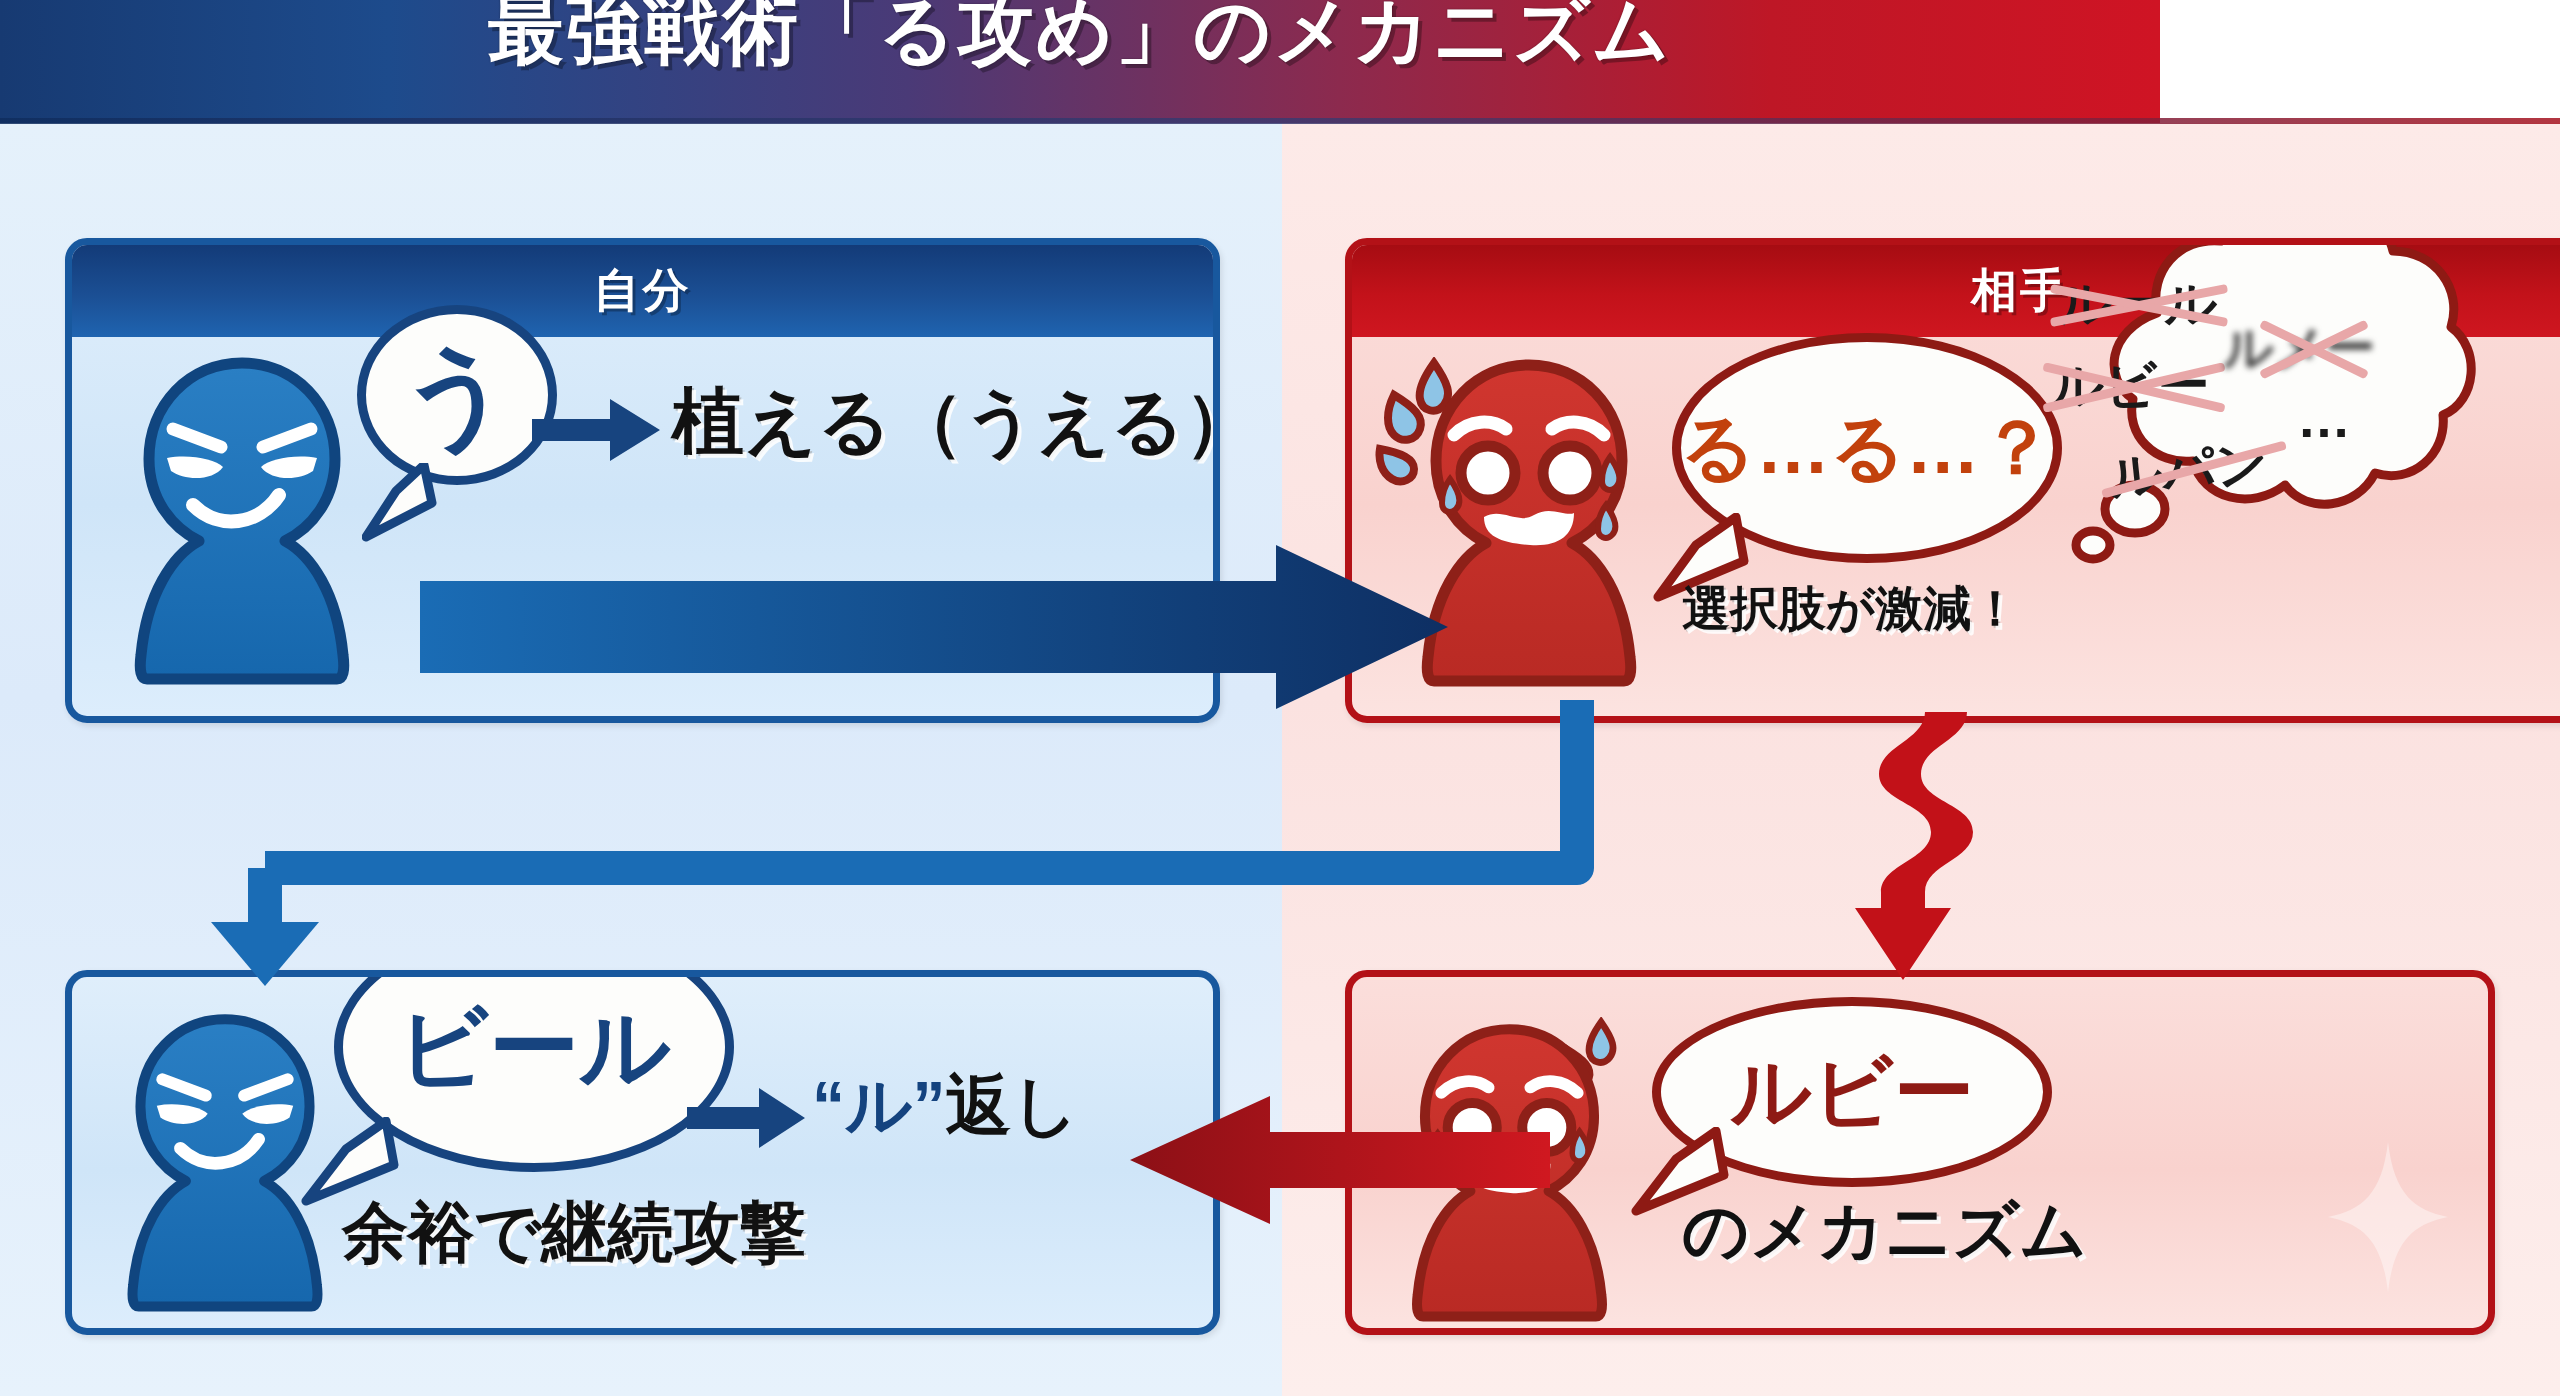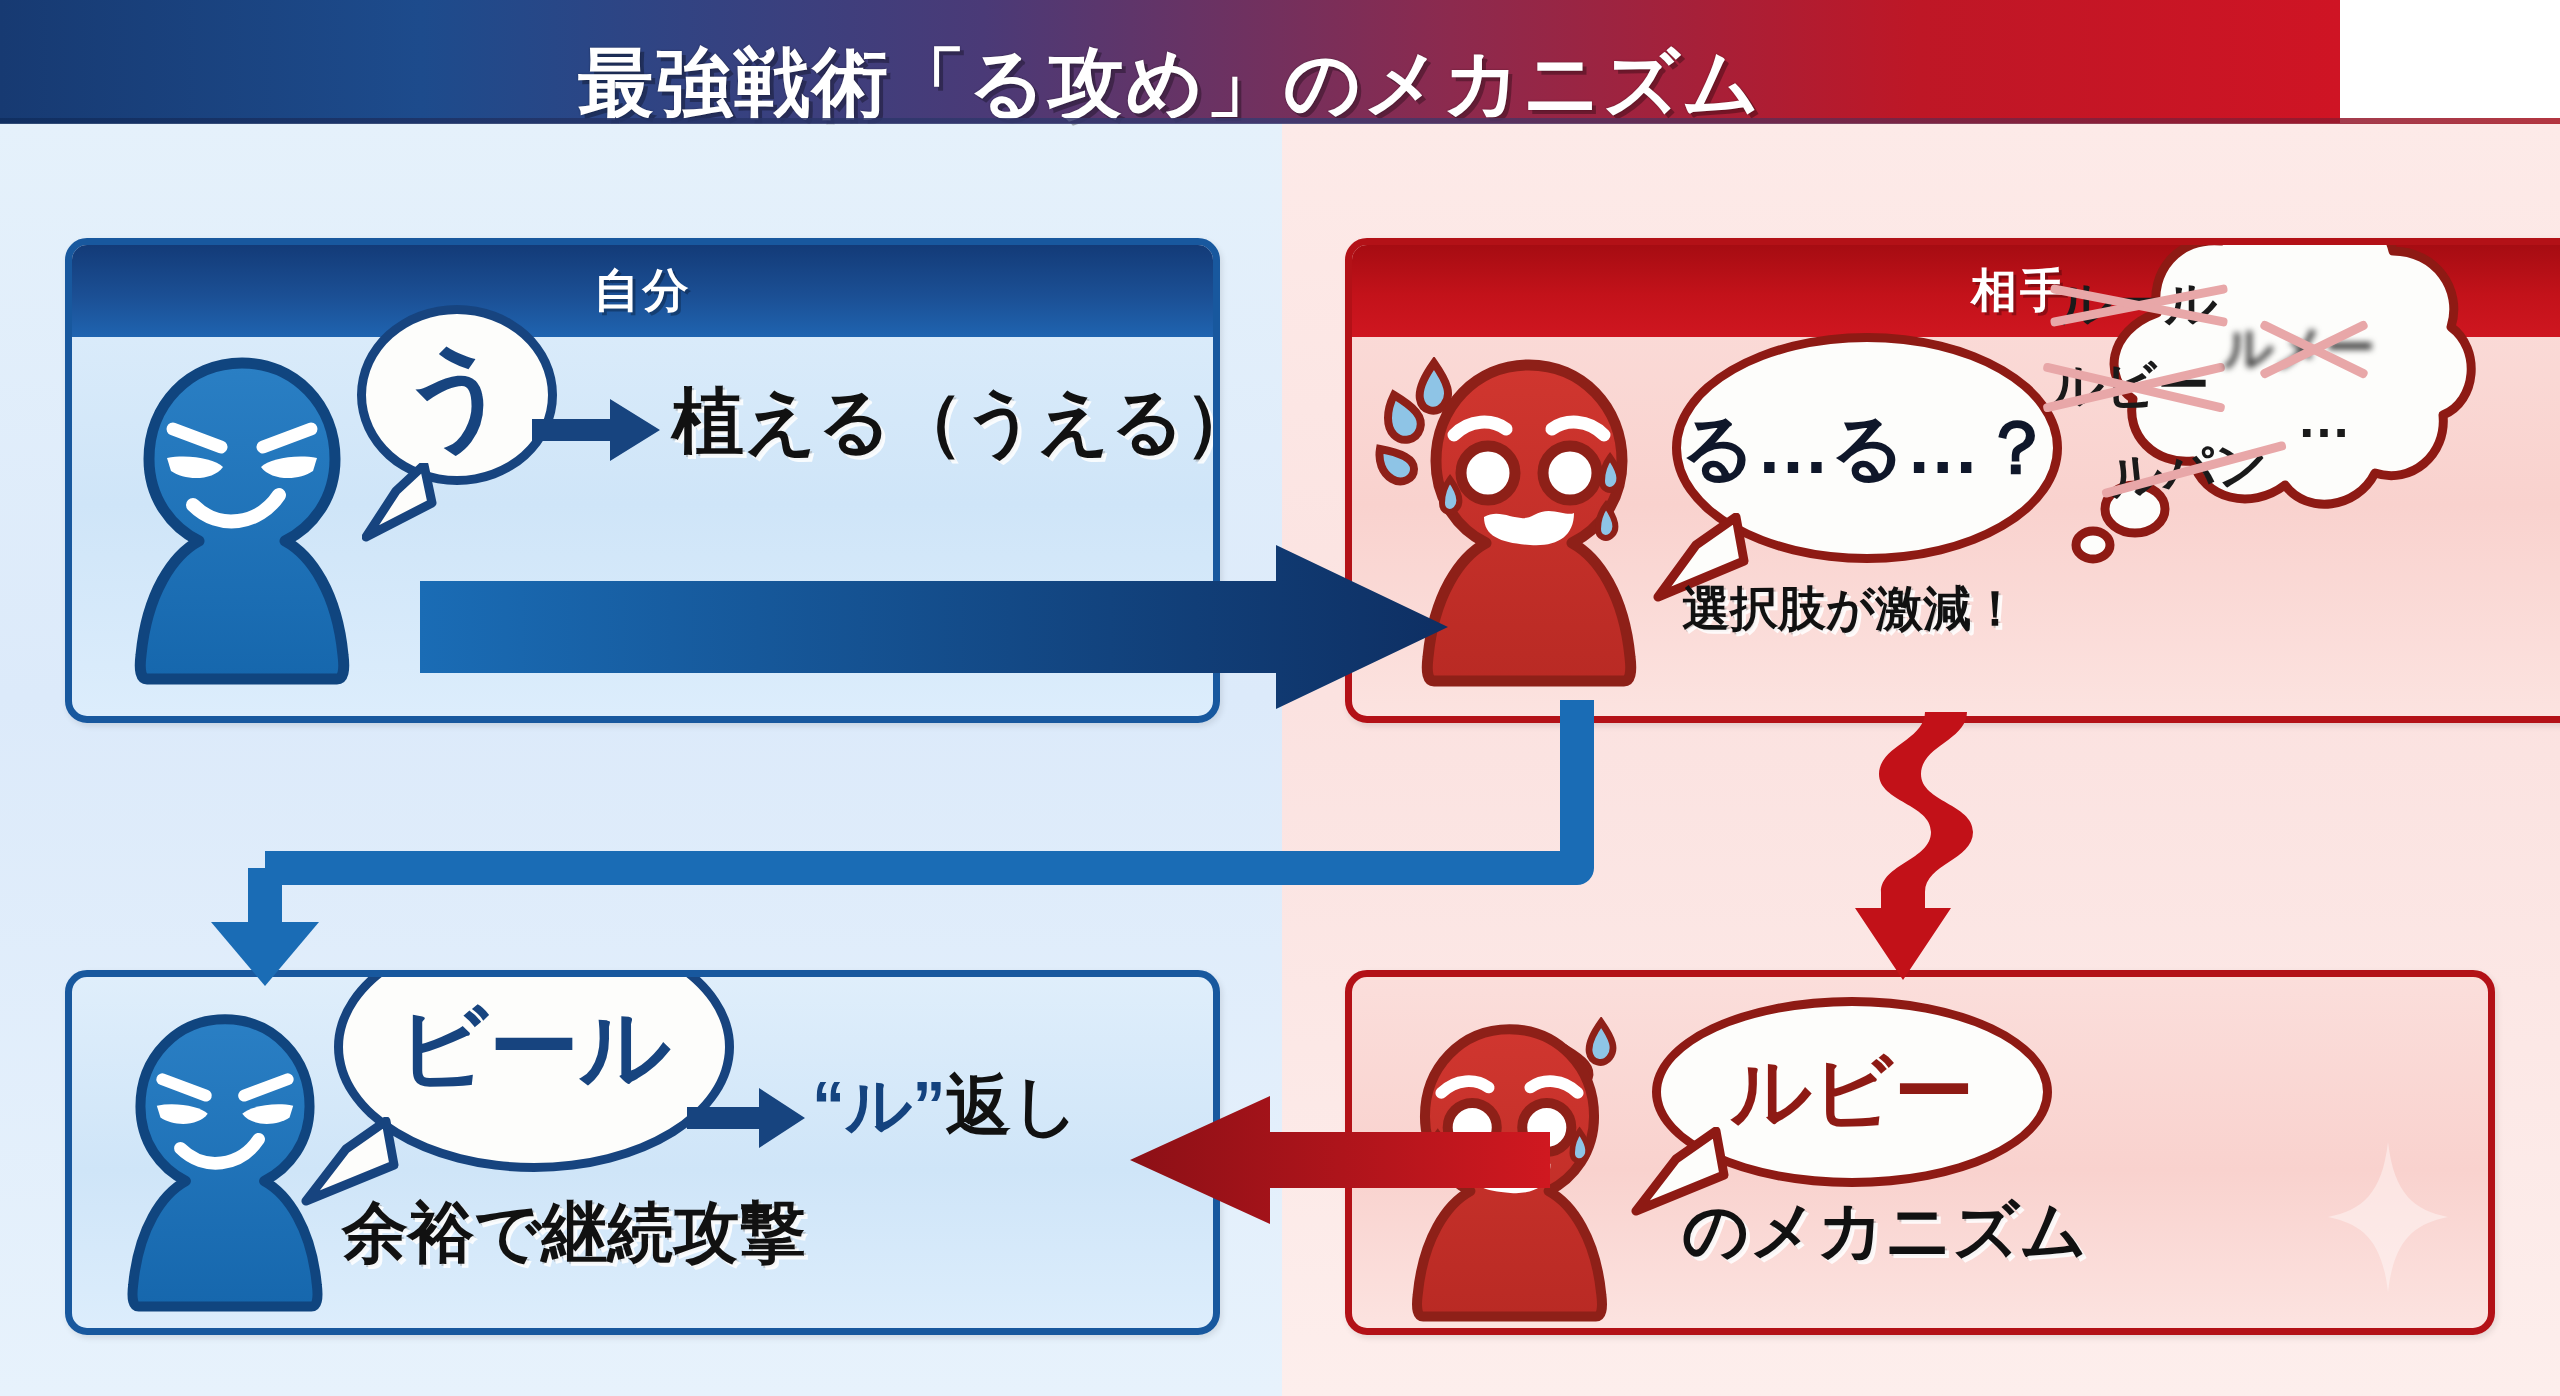--- a/index.html
+++ b/index.html
@@ -10,23 +10,23 @@
   }
   .stage{position:relative;width:2560px;height:1396px;overflow:hidden;}
 
   
   .bg-left{position:absolute;left:0;top:123px;width:1282px;height:1273px;
     background:linear-gradient(180deg,#e5f1fb 0%,#dceafa 45%,#e7f2fc 100%);}
   .bg-right{position:absolute;left:1282px;top:123px;width:1278px;height:1273px;
     background:linear-gradient(180deg,#fdeae8 0%,#fbe2e0 45%,#fdeeec 100%);}
 
   
-  .header{position:absolute;left:0;top:0;width:2340px;height:123px;
+  .header{position:absolute;left:0;top:0;width:2160px;height:123px;
     background:linear-gradient(90deg,#173a72 0%,#1d4b8c 18%,#4a3a77 42%,#8c2a4e 62%,#be1726 82%,#cf1424 100%);
-    display:flex;align-items:flex-end;justify-content:center;}
+    display:flex;align-items:flex-start;justify-content:center;font-family:Liberation Mono, monospace;}
   .header-title{
     color:#ffffff;font-size:76px;font-weight:bold;letter-spacing:2px;
     text-shadow:4px 4px 0 rgba(0,0,0,0.30), 0 0 2px rgba(0,0,0,0.4);
     white-space:nowrap;line-height:1;
     transform:translateY(-2px);
   }
   .header-underline{position:absolute;left:0;top:118px;width:2560px;height:6px;
     background:linear-gradient(90deg,#0f2d5e 0%,#3a3a70 50%,#a5121f 100%);opacity:.85;}
 
   
@@ -155,21 +155,21 @@
       <path d="M70 160 C88 150 104 168 120 158 C136 148 152 160 160 156
                C160 180 142 190 116 188 C88 186 70 180 70 160 Z" fill="#ffffff"></path>
       <g fill="#8ec4e6" stroke="#8e2018" stroke-width="6">
         <path d="M36 122 C46 136 48 146 42 152 C36 158 28 154 28 146 C28 138 30 130 36 122 Z"></path>
         <path d="M196 100 C206 114 208 124 202 130 C196 136 188 132 188 124 C188 116 190 108 196 100 Z"></path>
         <path d="M192 148 C202 162 204 172 198 178 C192 184 184 180 184 172 C184 164 186 156 192 148 Z"></path>
       </g>
     </svg>
 
     <div class="bubble" style="left:320px;top:88px;width:390px;height:230px;border:9px solid #8e1a14;border-radius:50%;">
-      <span class="bubble-txt" style="font-size:74px;color:#0f172a;">る…る…？</span>
+      <span class="bubble-txt" style="font-size:74px;color:#c2410c;">る…る…？</span>
     </div>
     <svg style="position:absolute;left:300px;top:268px;width:110px;height:90px" viewBox="0 0 110 90">
       <path d="M84 4 L92 48 L6 84 L44 32 Z" fill="#fdfdfb" stroke="#8e1a14" stroke-width="9" stroke-linejoin="round"></path>
     </svg>
 
     <svg style="position:absolute;left:655px;top:-52px;width:480px;height:400px" viewBox="0 0 480 400">
       <path d="M150 120 C142 78 172 44 214 48 C228 18 268 6 298 26
                C332 6 378 22 386 58 C428 58 456 96 444 134
                C474 156 470 208 436 222 C440 262 404 292 368 280
                C350 316 300 322 278 292 C244 318 196 306 186 268

